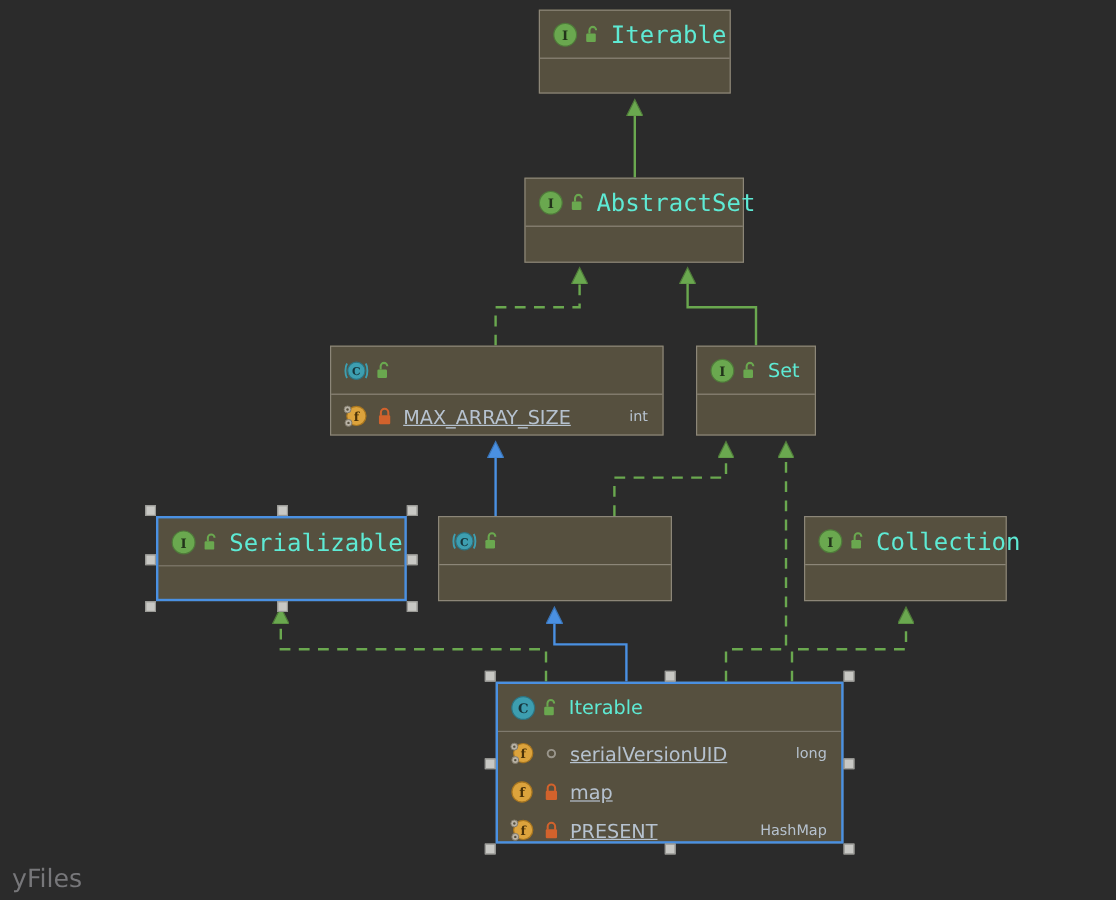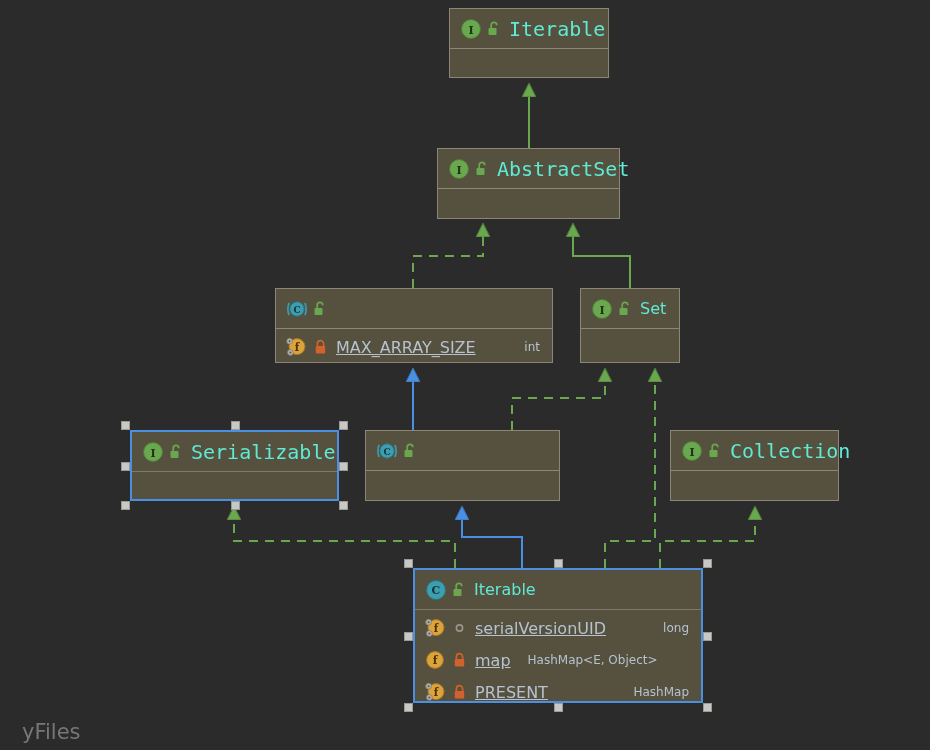--- a/index.html
+++ b/index.html
@@ -54,21 +54,21 @@
   .icon-vis{width:13px;height:16px;margin-left:8px;margin-right:9px;}
 
   
   .handle{
     position:absolute;width:9px;height:9px;
     background:#c8c8c4;border:1px solid #9a9a96;box-sizing:border-box;
   }
 
   
   .watermark{
-    position:absolute;left:22px;bottom:6px;
+    position:absolute;left:10px;bottom:6px;
     color:#77777a;font-size:21px;
     font-family:"DejaVu Sans", sans-serif;
   }
 </style>
 </head>
 <body>
 
 <div id="canvas">
 
   <svg id="edge-layer" viewBox="0 0 930 750" xmlns="http://www.w3.org/2000/svg">
@@ -275,21 +275,20 @@
           <div class="member-row">
             <span class="icon icon-field"><svg width="20" height="20" viewBox="0 0 20 20">
                 <circle cx="10" cy="10" r="8.4" fill="#dca33c" stroke="#a8761f" stroke-width="1"></circle>
                 <text x="10" y="14.4" font-family="DejaVu Serif, serif" font-size="11" font-weight="bold" fill="#4a3208" text-anchor="middle">f</text>
               </svg></span>
             <span class="icon icon-vis"><svg width="13" height="16" viewBox="0 0 13 16">
                 <path d="M3.4,7.5 L3.4,4.8 A3.1,3.1 0 0 1 9.6,4.8 L9.6,7.5" fill="none" stroke="#d2622c" stroke-width="1.7"></path>
                 <rect x="1.8" y="7" width="9.4" height="7.6" rx="1" fill="#d2622c"></rect>
               </svg></span>
             <span class="member-name">map</span>
-            <span class="member-type inline">HashMap&lt;E, Object&gt;</span>
           </div>
           <div class="member-row">
             <span class="icon icon-field"><svg width="20" height="20" viewBox="0 0 20 20">
                 <circle cx="11" cy="9.6" r="8" fill="#dca33c" stroke="#a8761f" stroke-width="1"></circle>
                 <text x="11" y="13.9" font-family="DejaVu Serif, serif" font-size="10.5" font-weight="bold" fill="#4a3208" text-anchor="middle">f</text>
                 <circle cx="3.6" cy="4.2" r="2.9" fill="#b9b3a6" stroke="#80796b" stroke-width="0.8"></circle>
                 <circle cx="3.6" cy="4.2" r="1.0" fill="#56503f"></circle>
                 <circle cx="4.4" cy="15.4" r="2.9" fill="#b9b3a6" stroke="#80796b" stroke-width="0.8"></circle>
                 <circle cx="4.4" cy="15.4" r="1.0" fill="#56503f"></circle>
               </svg></span>

